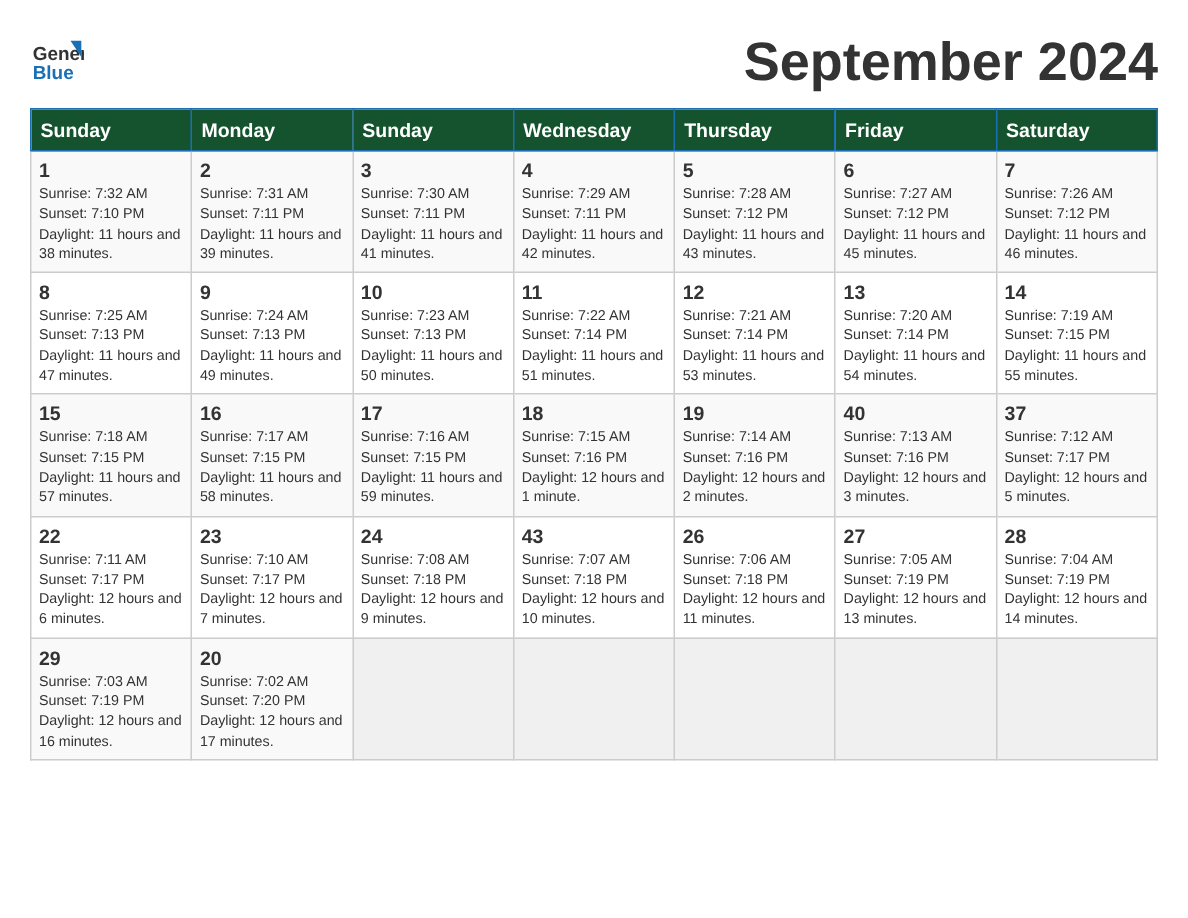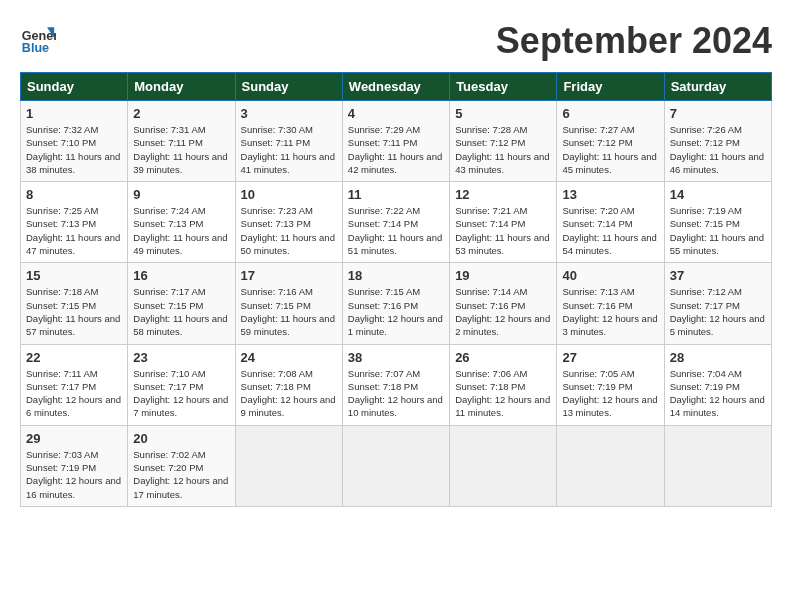--- a/index.html
+++ b/index.html
@@ -88,21 +88,21 @@
   </div>
 </div>
 
 <table>
   <thead>
     <tr>
       <th>Sunday</th>
       <th>Monday</th>
       <th>Sunday</th>
       <th>Wednesday</th>
-      <th>Tuesday</th>
+      <th>Thursday</th>
       <th>Friday</th>
       <th>Saturday</th>
     </tr>
   </thead>
   <tbody id="calendar-body">
   <tr>
         <td>
           <span class="day-num">1</span>
           <div class="day-info">Sunrise: 7:32 AM<br>Sunset: 7:10 PM<br>Daylight: 11 hours and 38 minutes.</div>
         </td>
@@ -198,21 +198,21 @@
         </td>
         <td>
           <span class="day-num">23</span>
           <div class="day-info">Sunrise: 7:10 AM<br>Sunset: 7:17 PM<br>Daylight: 12 hours and 7 minutes.</div>
         </td>
         <td>
           <span class="day-num">24</span>
           <div class="day-info">Sunrise: 7:08 AM<br>Sunset: 7:18 PM<br>Daylight: 12 hours and 9 minutes.</div>
         </td>
         <td>
-          <span class="day-num">38</span>
+          <span class="day-num">43</span>
           <div class="day-info">Sunrise: 7:07 AM<br>Sunset: 7:18 PM<br>Daylight: 12 hours and 10 minutes.</div>
         </td>
         <td>
           <span class="day-num">26</span>
           <div class="day-info">Sunrise: 7:06 AM<br>Sunset: 7:18 PM<br>Daylight: 12 hours and 11 minutes.</div>
         </td>
         <td>
           <span class="day-num">27</span>
           <div class="day-info">Sunrise: 7:05 AM<br>Sunset: 7:19 PM<br>Daylight: 12 hours and 13 minutes.</div>
         </td>

